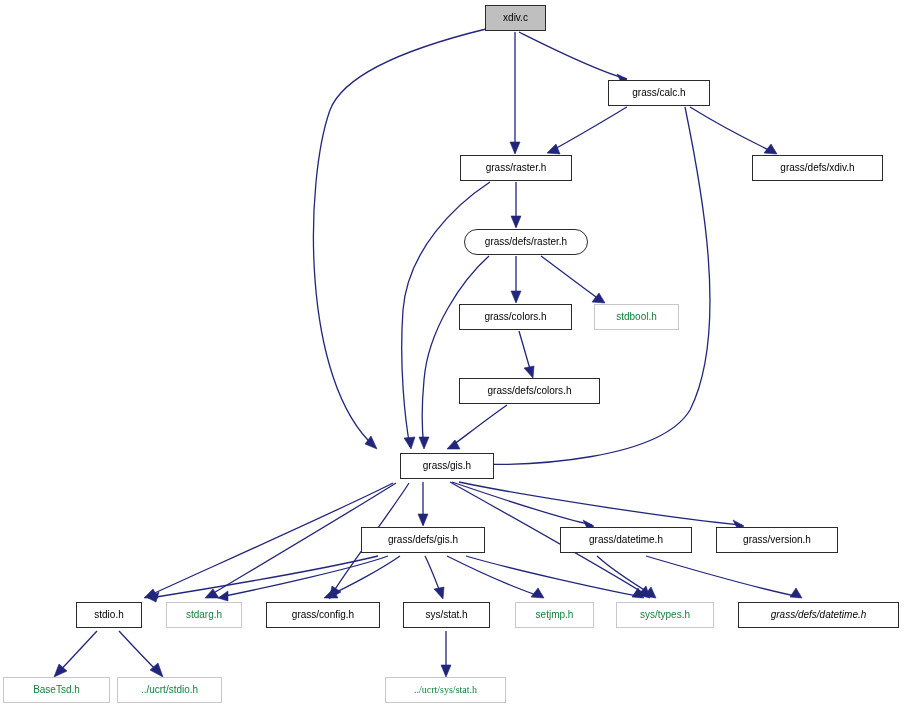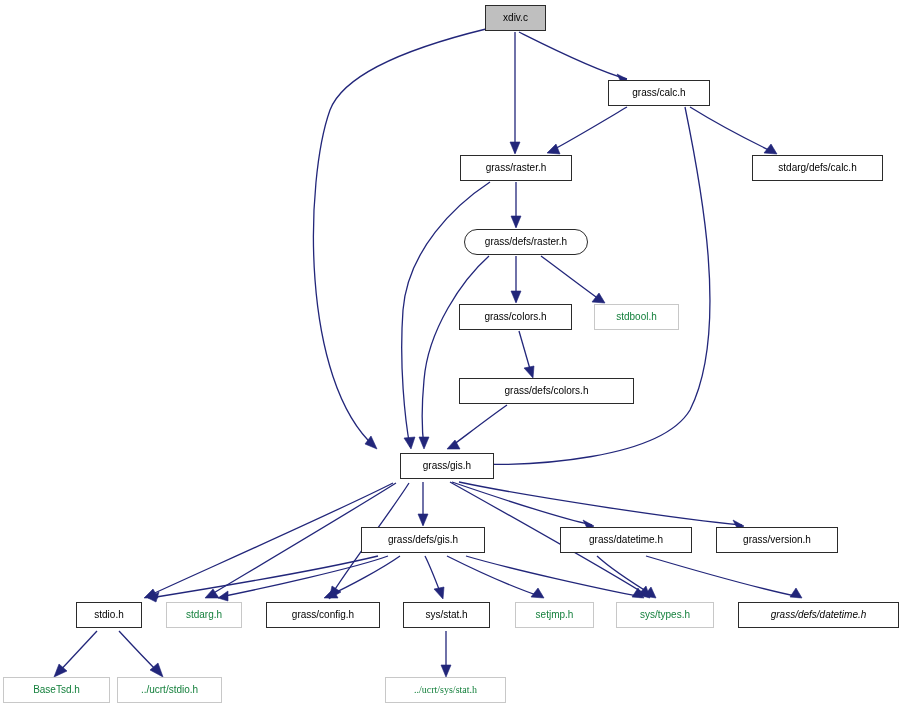--- a/index.html
+++ b/index.html
@@ -197,32 +197,32 @@
       <div class="node current" style="left: 485px; top: 5px; width: 61px;">
         <span class="node-label">xdiv.c</span>
       </div>
       <div class="node solid" style="left: 608px; top: 80px; width: 102px;">
         <span class="node-label">grass/calc.h</span>
       </div>
       <div class="node solid" style="left: 460px; top: 155px; width: 112px;">
         <span class="node-label">grass/raster.h</span>
       </div>
       <div class="node solid" style="left: 752px; top: 155px; width: 131px;">
-        <span class="node-label">stdarg/defs/calc.h</span>
+        <span class="node-label">grass/defs/xdiv.h</span>
       </div>
       <div class="node solid" style="left: 464px; top: 229px; width: 124px; border-radius: 13px;">
         <span class="node-label">grass/defs/raster.h</span>
       </div>
       <div class="node solid" style="left: 459px; top: 304px; width: 113px;">
         <span class="node-label">grass/colors.h</span>
       </div>
       <div class="node faded" style="left: 594px; top: 304px; width: 85px;">
         <span class="node-label">stdbool.h</span>
       </div>
-      <div class="node solid" style="left: 459px; top: 378px; width: 175px;">
+      <div class="node solid" style="left: 459px; top: 378px; width: 141px;">
         <span class="node-label">grass/defs/colors.h</span>
       </div>
       <div class="node solid" style="left: 376px; top: 453px; width: 94px; margin-left: 24px;">
         <span class="node-label">grass/gis.h</span>
       </div>
       <div class="node solid" style="left: 361px; top: 527px; width: 124px;">
         <span class="node-label">grass/defs/gis.h</span>
       </div>
       <div class="node solid" style="left: 560px; top: 527px; width: 132px;">
         <span class="node-label">grass/datetime.h</span>

